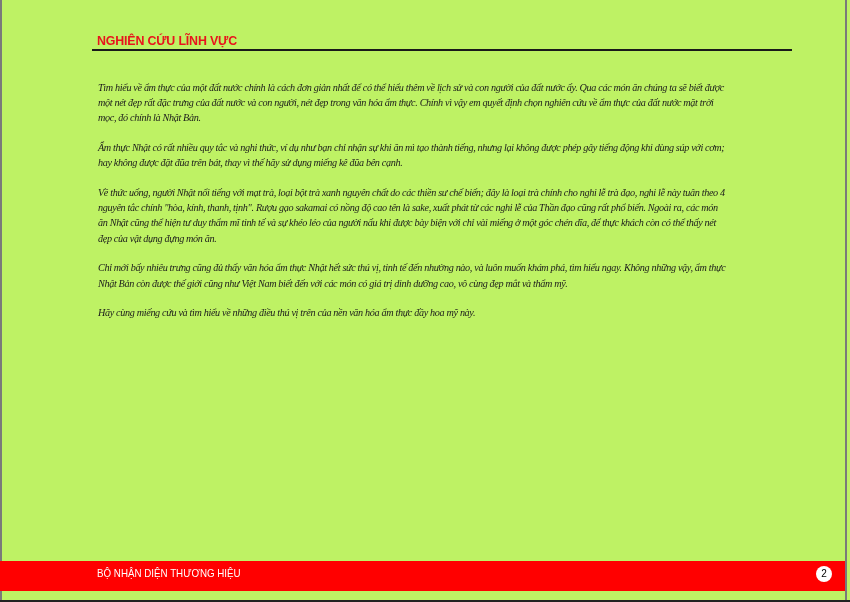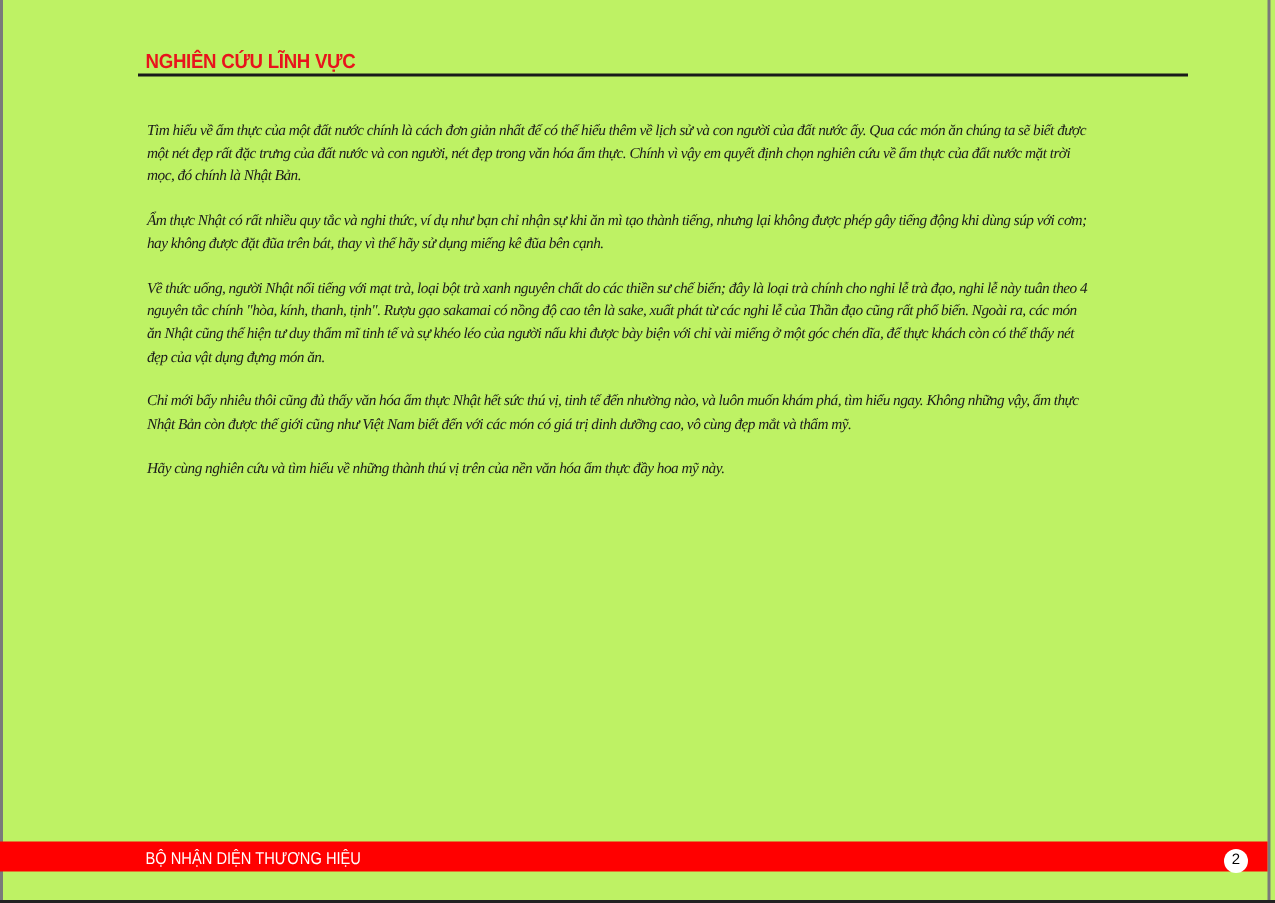--- a/index.html
+++ b/index.html
@@ -75,21 +75,21 @@
       letter-spacing: -0.35px;
     }
     .content p {
       margin: 0 0 14.5px 0;
     }
     .footer-bar {
       position: absolute;
       left: 0;
       top: 561px;
       width: 845px;
-      height: 20px;
+      height: 30px;
       background: #ff0000;
     }
     .footer-label {
       position: absolute;
       left: 97px;
       top: 6px;
       font-family: "Liberation Sans", sans-serif;
       font-size: 11.5px;
       color: #ffffff;
       transform: scaleX(0.85);
@@ -119,21 +119,21 @@
   <div class="edge-right"></div>
   <div class="edge-bottom"></div>
 
   <div class="header-title">NGHIÊN CỨU LĨNH VỰC</div>
   <div class="header-rule"></div>
 
   <div class="content">
     <p>Tìm hiểu về ẩm thực của một đất nước chính là cách đơn giản nhất để có thể hiểu thêm về lịch sử và con người của đất nước ấy. Qua các món ăn chúng ta sẽ biết được một nét đẹp rất đặc trưng của đất nước và con người, nét đẹp trong văn hóa ẩm thực. Chính vì vậy em quyết định chọn nghiên cứu về ẩm thực của đất nước mặt trời mọc, đó chính là Nhật Bản.</p>
     <p>Ẩm thực Nhật có rất nhiều quy tắc và nghi thức, ví dụ như bạn chỉ nhận sự khi ăn mì tạo thành tiếng, nhưng lại không được phép gây tiếng động khi dùng súp với cơm; hay không được đặt đũa trên bát, thay vì thế hãy sử dụng miếng kê đũa bên cạnh.</p>
     <p>Về thức uống, người Nhật nổi tiếng với mạt trà, loại bột trà xanh nguyên chất do các thiền sư chế biến; đây là loại trà chính cho nghi lễ trà đạo, nghi lễ này tuân theo 4 nguyên tắc chính "hòa, kính, thanh, tịnh". Rượu gạo sakamai có nồng độ cao tên là sake, xuất phát từ các nghi lễ của Thần đạo cũng rất phổ biến. Ngoài ra, các món ăn Nhật cũng thể hiện tư duy thẩm mĩ tinh tế và sự khéo léo của người nấu khi được bày biện với chỉ vài miếng ở một góc chén dĩa, để thực khách còn có thể thấy nét đẹp của vật dụng đựng món ăn.</p>
-    <p>Chỉ mới bấy nhiêu thôi cũng đủ thấy văn hóa ẩm thực Nhật hết sức thú vị, tinh tế đến nhường nào, và luôn muốn khám phá, tìm hiểu ngay. Không những vậy, ẩm thực Nhật Bản còn được thế giới cũng như Việt Nam biết đến với các món có giá trị dinh dưỡng cao, vô cùng đẹp mắt và thẩm mỹ.</p>
-    <p>Hãy cùng nghiên cứu và tìm hiểu về những thành thú vị trên của nền văn hóa ẩm thực đầy  hoa mỹ này.</p>
+    <p>Chỉ mới bấy nhiêu trưng cũng đủ thấy văn hóa ẩm thực Nhật hết sức thú vị, tinh tế đến nhường nào, và luôn muốn khám phá, tìm hiểu ngay. Không những vậy, ẩm thực Nhật Bản còn được thế giới cũng như Việt Nam biết đến với các món có giá trị dinh dưỡng cao, vô cùng đẹp mắt và thẩm mỹ.</p>
+    <p>Hãy cùng miếng cứu và tìm hiểu về những điều thú vị trên của nền văn hóa ẩm thực đầy  hoa mỹ này.</p>
   </div>
 
   <div class="footer-bar">
     <span class="footer-label">BỘ NHẬN DIỆN THƯƠNG HIỆU</span>
     <span class="page-badge">2</span>
   </div>
 </div>
 
 </body></html>

